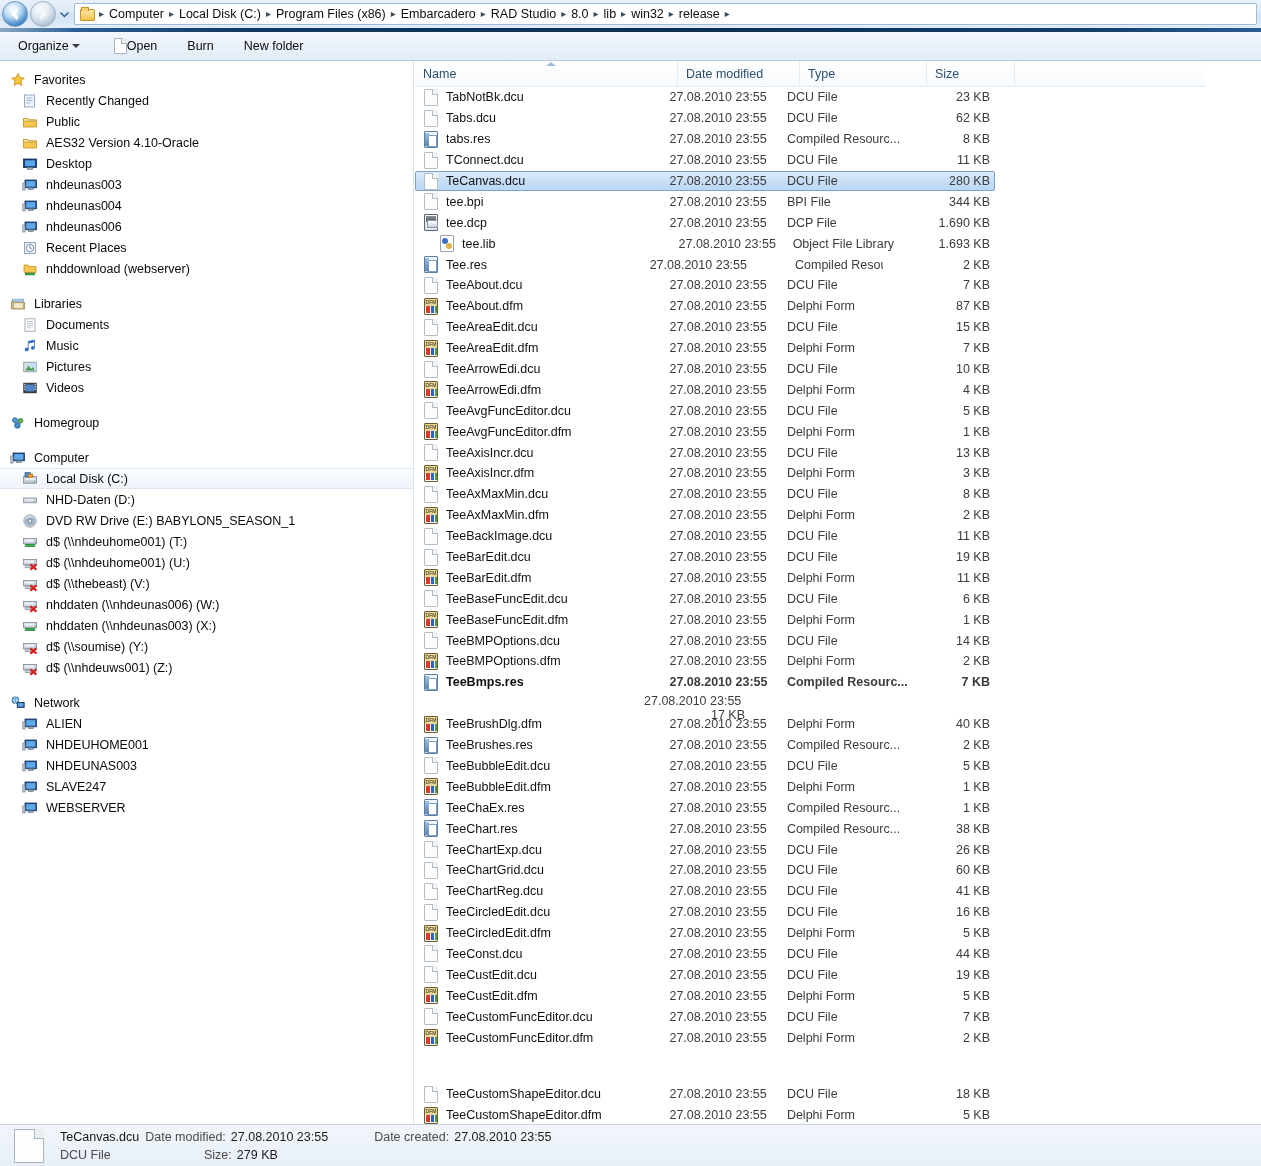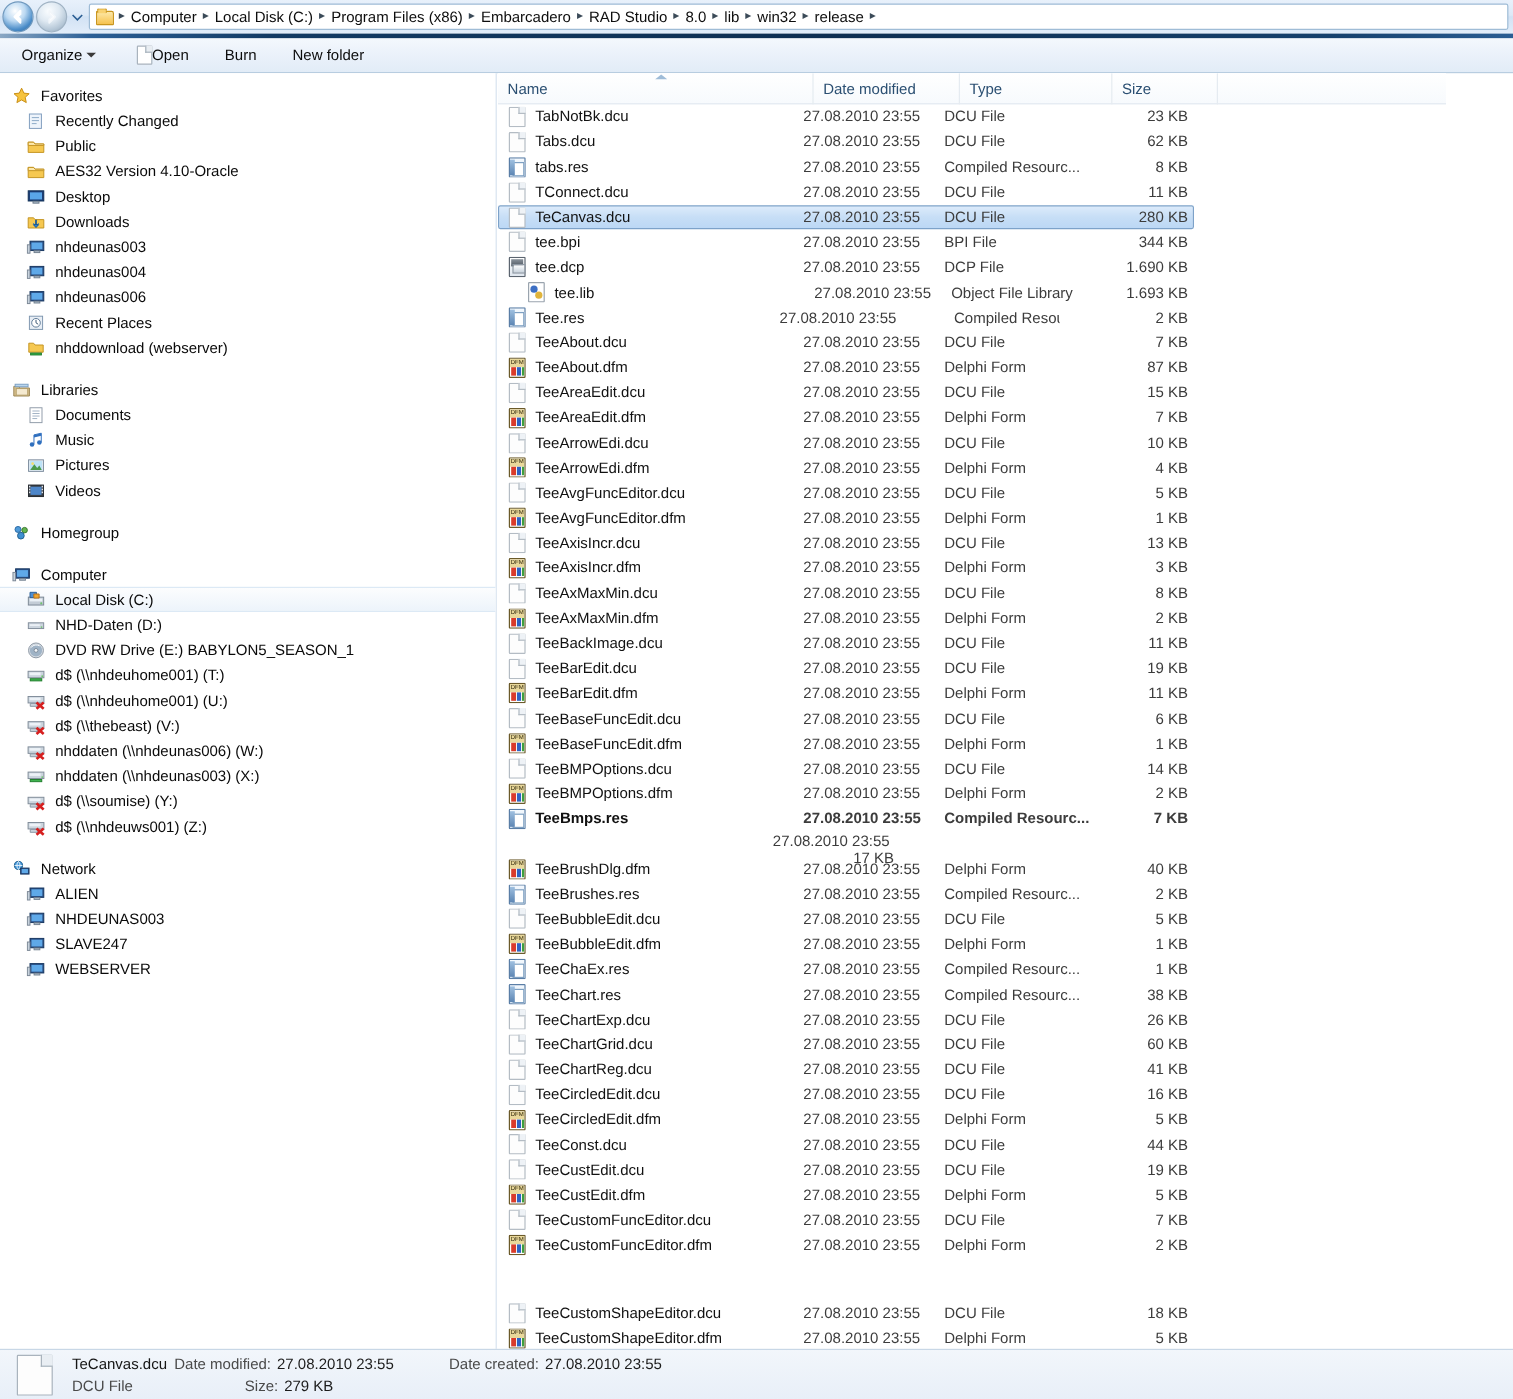--- a/index.html
+++ b/index.html
@@ -318,28 +318,20 @@
     <div class="navrow child">
       <span class="ic"><svg width="16" height="16" viewBox="0 0 16 16">
           <rect x="1.5" y="3" width="13" height="8.5" fill="#1c3e76" stroke="#103057" stroke-width="0.8"></rect>
           <rect x="3" y="4.3" width="10" height="5.9" fill="#59a6e8"></rect>
           <rect x="5.5" y="11.7" width="5" height="1.6" fill="#a9b7c6" stroke="#6d7b8a" stroke-width="0.8"></rect>
         </svg></span>
       <span>Desktop</span>
     </div>
     <div class="navrow child">
       <span class="ic"><svg width="16" height="16" viewBox="0 0 16 16">
-          <path d="M1.5 4.5 L6 4.5 L7.2 6 L14.5 6 L14.5 13 L1.5 13 Z" fill="#f6c851" stroke="#c2921f" stroke-width="0.8"></path>
-          <path d="M8 6.5 L8 10 M5.8 9 L8 11.4 L10.2 9" fill="none" stroke="#1f6fc4" stroke-width="0.8"></path>
-          <path d="M8 6.2 L8 10.2 L5.8 10.2 L8 12.6 L10.2 10.2 L8 10.2 Z" fill="#2a86df" stroke="#15548f" stroke-width="0.8"></path>
-        </svg></span>
-      <span>Downloads</span>
-    </div>
-    <div class="navrow child">
-      <span class="ic"><svg width="16" height="16" viewBox="0 0 16 16">
           <rect x="3" y="3" width="11.5" height="7.8" fill="#2a4f86" stroke="#16365f" stroke-width="0.8"></rect>
           <rect x="4.2" y="4.1" width="9.1" height="5.6" fill="#5fa9e8"></rect>
           <rect x="6.4" y="11" width="4.8" height="1.5" fill="#b3c0ce" stroke="#72808f" stroke-width="0.8"></rect>
           <rect x="0.8" y="6" width="2.2" height="7" fill="#c8d3de" stroke="#7a8694" stroke-width="0.8"></rect>
         </svg></span>
       <span>nhdeunas003</span>
     </div>
     <div class="navrow child">
       <span class="ic"><svg width="16" height="16" viewBox="0 0 16 16">
           <rect x="3" y="3" width="11.5" height="7.8" fill="#2a4f86" stroke="#16365f" stroke-width="0.8"></rect>
@@ -540,20 +532,29 @@
       <span>Network</span>
     </div>
     <div class="navrow child">
       <span class="ic"><svg width="16" height="16" viewBox="0 0 16 16">
           <rect x="3" y="3" width="11.5" height="7.8" fill="#2a4f86" stroke="#16365f" stroke-width="0.8"></rect>
           <rect x="4.2" y="4.1" width="9.1" height="5.6" fill="#5fa9e8"></rect>
           <rect x="6.4" y="11" width="4.8" height="1.5" fill="#b3c0ce" stroke="#72808f" stroke-width="0.8"></rect>
           <rect x="0.8" y="6" width="2.2" height="7" fill="#c8d3de" stroke="#7a8694" stroke-width="0.8"></rect>
         </svg></span>
       <span>ALIEN</span>
+    </div>
+    <div class="navrow child">
+      <span class="ic"><svg width="16" height="16" viewBox="0 0 16 16">
+          <rect x="3" y="3" width="11.5" height="7.8" fill="#2a4f86" stroke="#16365f" stroke-width="0.8"></rect>
+          <rect x="4.2" y="4.1" width="9.1" height="5.6" fill="#5fa9e8"></rect>
+          <rect x="6.4" y="11" width="4.8" height="1.5" fill="#b3c0ce" stroke="#72808f" stroke-width="0.8"></rect>
+          <rect x="0.8" y="6" width="2.2" height="7" fill="#c8d3de" stroke="#7a8694" stroke-width="0.8"></rect>
+        </svg></span>
+      <span>NHDEUHOME001</span>
     </div>
     <div class="navrow child">
       <span class="ic"><svg width="16" height="16" viewBox="0 0 16 16">
           <rect x="3" y="3" width="11.5" height="7.8" fill="#2a4f86" stroke="#16365f" stroke-width="0.8"></rect>
           <rect x="4.2" y="4.1" width="9.1" height="5.6" fill="#5fa9e8"></rect>
           <rect x="6.4" y="11" width="4.8" height="1.5" fill="#b3c0ce" stroke="#72808f" stroke-width="0.8"></rect>
           <rect x="0.8" y="6" width="2.2" height="7" fill="#c8d3de" stroke="#7a8694" stroke-width="0.8"></rect>
         </svg></span>
       <span>NHDEUNAS003</span>
     </div>

